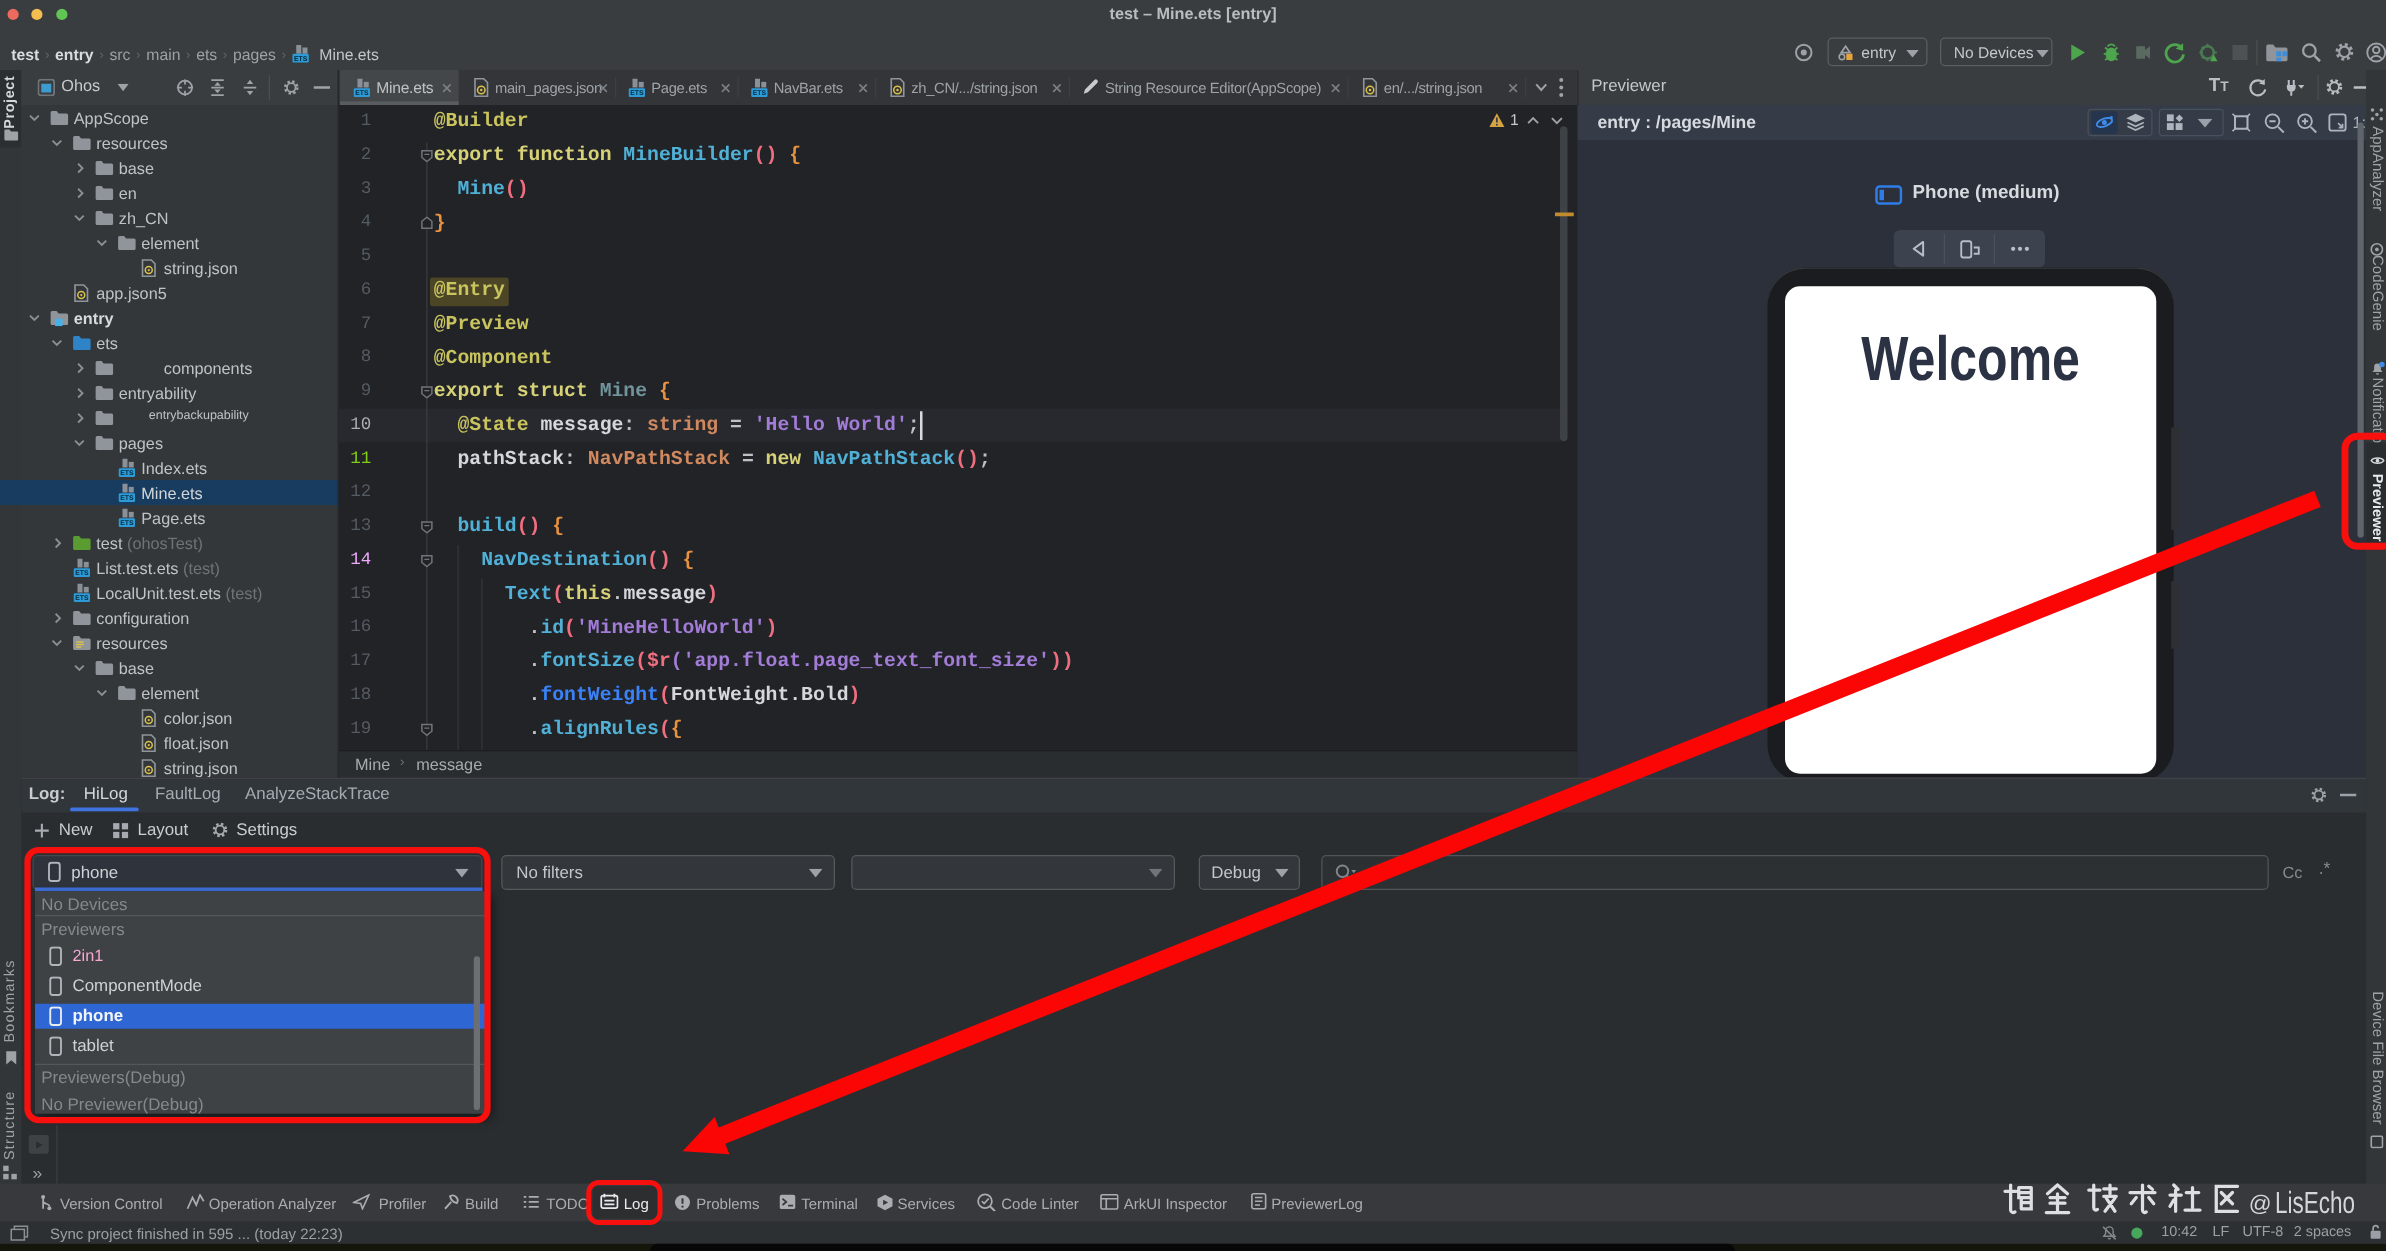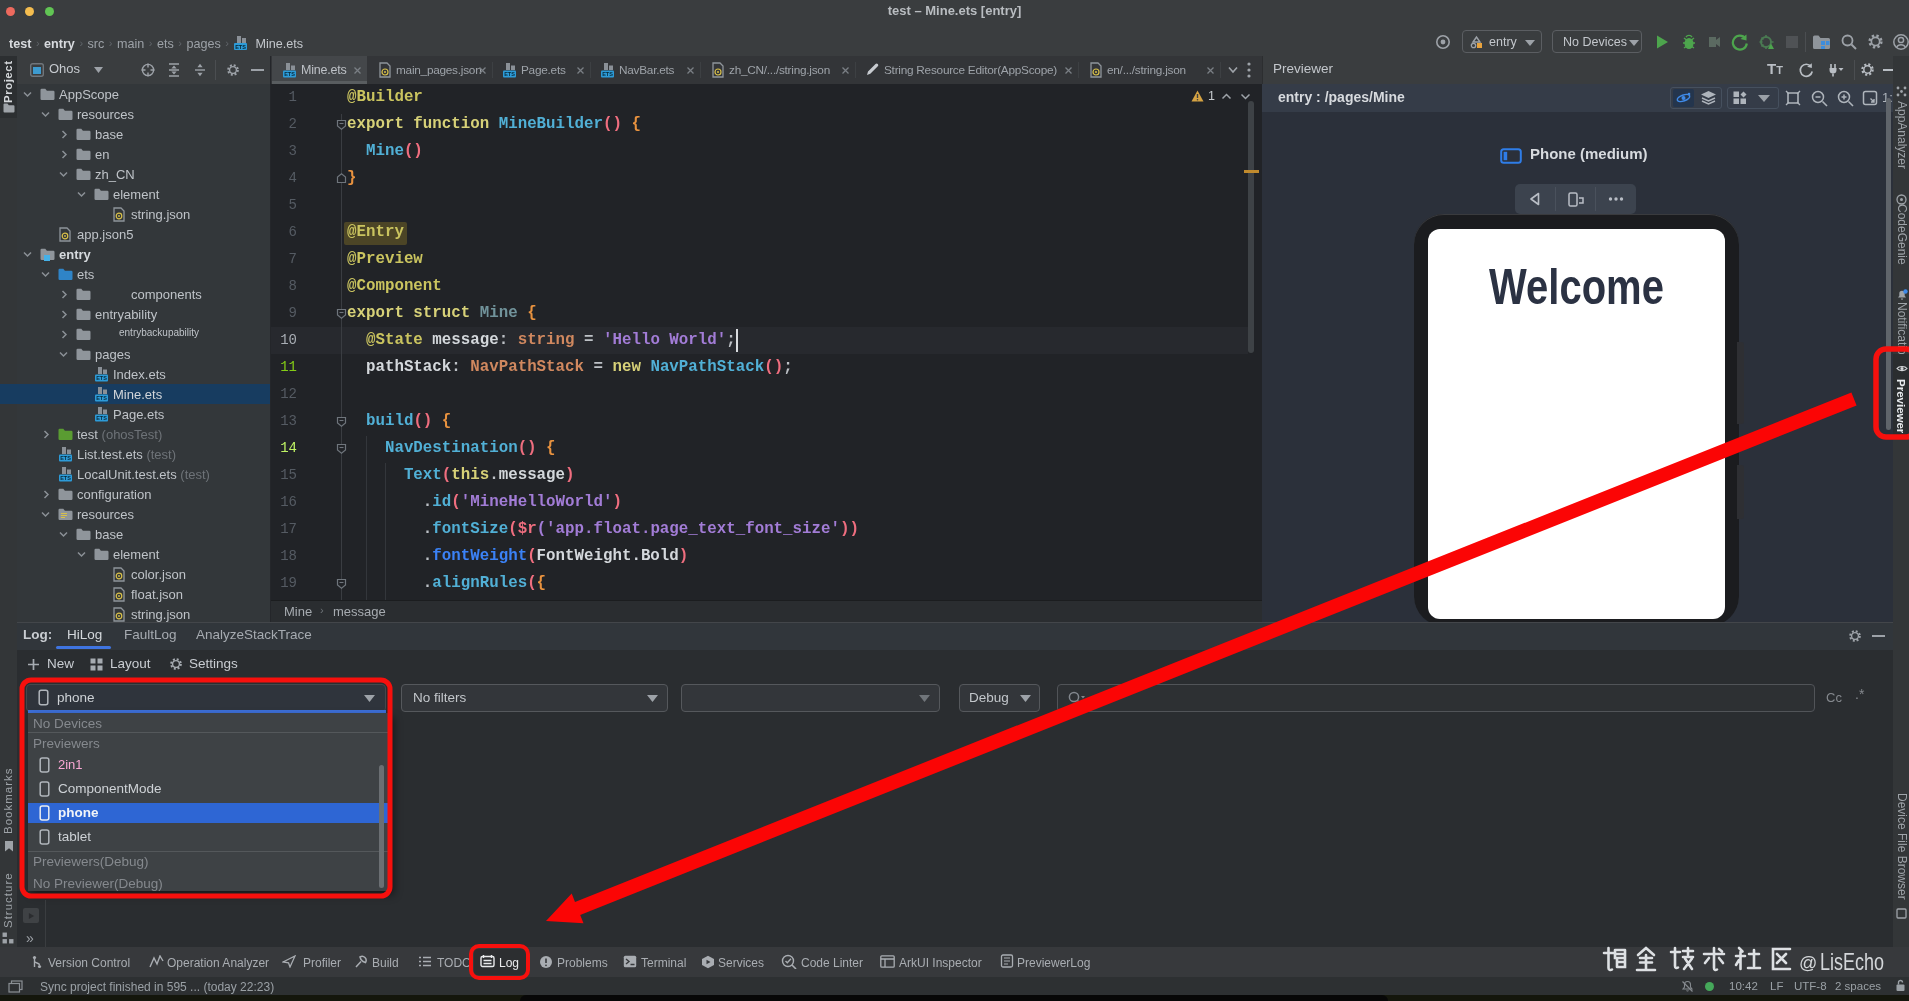--- a/index.html
+++ b/index.html
@@ -447,21 +447,21 @@
     <div class="abs codeline" style="left:0;top:216px;width:26px;height:27px;line-height:27px;text-align:right;font-size:14px;color:#555b63;">9</div>
     <div class="abs codeline" style="left:76px;top:216px;height:27px;line-height:27px;font-size:15.8px;font-weight:bold;white-space:pre;color:#bdc1c6;"><span style="color:#d7d178;font-weight:bold;">export struct </span><span style="color:#71939b;">Mine </span><span style="color:#e8923f;">{</span></div>
     <div class="abs codeline" style="left:0;top:243px;width:26px;height:27px;line-height:27px;text-align:right;font-size:14px;color:#a8adb4;">10</div>
     <div class="abs codeline" style="left:76px;top:243px;height:27px;line-height:27px;font-size:15.8px;font-weight:bold;white-space:pre;color:#bdc1c6;">  <span style="color:#cac45f;">@State </span><span style="color:#d4d8dc;font-weight:bold;">message</span><span style="color:#bdc1c6;">: </span><span style="color:#d0885f;">string</span><span style="color:#bdc1c6;"> = </span><span style="color:#a27cd6;">'Hello World'</span><span style="color:#bdc1c6;">;</span></div>
     <div class="abs codeline" style="left:0;top:270px;width:26px;height:27px;line-height:27px;text-align:right;font-size:14px;color:#84cc16;">11</div>
     <div class="abs codeline" style="left:76px;top:270px;height:27px;line-height:27px;font-size:15.8px;font-weight:bold;white-space:pre;color:#bdc1c6;">  <span style="color:#d4d8dc;font-weight:bold;">pathStack</span><span style="color:#bdc1c6;">: </span><span style="color:#d0885f;">NavPathStack</span><span style="color:#bdc1c6;"> = </span><span style="color:#d7d178;font-weight:bold;">new </span><span style="color:#51b0d6;">NavPathStack</span><span style="color:#ef6e7f;">()</span><span style="color:#bdc1c6;">;</span></div>
     <div class="abs codeline" style="left:0;top:297px;width:26px;height:27px;line-height:27px;text-align:right;font-size:14px;color:#555b63;">12</div>
     <div class="abs codeline" style="left:76px;top:297px;height:27px;line-height:27px;font-size:15.8px;font-weight:bold;white-space:pre;color:#bdc1c6;"></div>
     <div class="abs codeline" style="left:0;top:324px;width:26px;height:27px;line-height:27px;text-align:right;font-size:14px;color:#555b63;">13</div>
     <div class="abs codeline" style="left:76px;top:324px;height:27px;line-height:27px;font-size:15.8px;font-weight:bold;white-space:pre;color:#bdc1c6;">  <span style="color:#51b0d6;">build</span><span style="color:#ef6e7f;">()</span> <span style="color:#e8923f;">{</span></div>
-    <div class="abs codeline" style="left:0;top:351px;width:26px;height:27px;line-height:27px;text-align:right;font-size:14px;color:#bef264;">14</div>
+    <div class="abs codeline" style="left:0;top:351px;width:26px;height:27px;line-height:27px;text-align:right;font-size:14px;color:#f0abfc;">14</div>
     <div class="abs codeline" style="left:76px;top:351px;height:27px;line-height:27px;font-size:15.8px;font-weight:bold;white-space:pre;color:#bdc1c6;">    <span style="color:#51b0d6;">NavDestination</span><span style="color:#ef6e7f;">()</span> <span style="color:#e8923f;">{</span></div>
     <div class="abs codeline" style="left:0;top:378px;width:26px;height:27px;line-height:27px;text-align:right;font-size:14px;color:#555b63;">15</div>
     <div class="abs codeline" style="left:76px;top:378px;height:27px;line-height:27px;font-size:15.8px;font-weight:bold;white-space:pre;color:#bdc1c6;">      <span style="color:#51b0d6;">Text</span><span style="color:#ef6e7f;">(</span><span style="color:#d7d178;font-weight:bold;">this</span><span style="color:#bdc1c6;">.</span><span style="color:#d4d8dc;font-weight:bold;">message</span><span style="color:#ef6e7f;">)</span></div>
     <div class="abs codeline" style="left:0;top:405px;width:26px;height:27px;line-height:27px;text-align:right;font-size:14px;color:#555b63;">16</div>
     <div class="abs codeline" style="left:76px;top:405px;height:27px;line-height:27px;font-size:15.8px;font-weight:bold;white-space:pre;color:#bdc1c6;">        <span style="color:#bdc1c6;">.</span><span style="color:#51b0d6;">id</span><span style="color:#ef6e7f;">(</span><span style="color:#a27cd6;">'MineHelloWorld'</span><span style="color:#ef6e7f;">)</span></div>
     <div class="abs codeline" style="left:0;top:432px;width:26px;height:27px;line-height:27px;text-align:right;font-size:14px;color:#555b63;">17</div>
     <div class="abs codeline" style="left:76px;top:432px;height:27px;line-height:27px;font-size:15.8px;font-weight:bold;white-space:pre;color:#bdc1c6;">        <span style="color:#bdc1c6;">.</span><span style="color:#51b0d6;">fontSize</span><span style="color:#ef6e7f;">(</span><span style="color:#ef6e7f;">$r</span><span style="color:#a27cd6;">(</span><span style="color:#a27cd6;">'app.float.page_text_font_size'</span><span style="color:#ef6e7f;">))</span></div>
     <div class="abs codeline" style="left:0;top:459px;width:26px;height:27px;line-height:27px;text-align:right;font-size:14px;color:#555b63;">18</div>
     <div class="abs codeline" style="left:76px;top:459px;height:27px;line-height:27px;font-size:15.8px;font-weight:bold;white-space:pre;color:#bdc1c6;">        <span style="color:#bdc1c6;">.</span><span style="color:#3b82f6;">fontWeight</span><span style="color:#ef6e7f;">(</span><span style="color:#d4d8dc;font-weight:bold;">FontWeight.Bold</span><span style="color:#ef6e7f;">)</span></div>
     <div class="abs codeline" style="left:0;top:486px;width:26px;height:27px;line-height:27px;text-align:right;font-size:14px;color:#555b63;">19</div>

